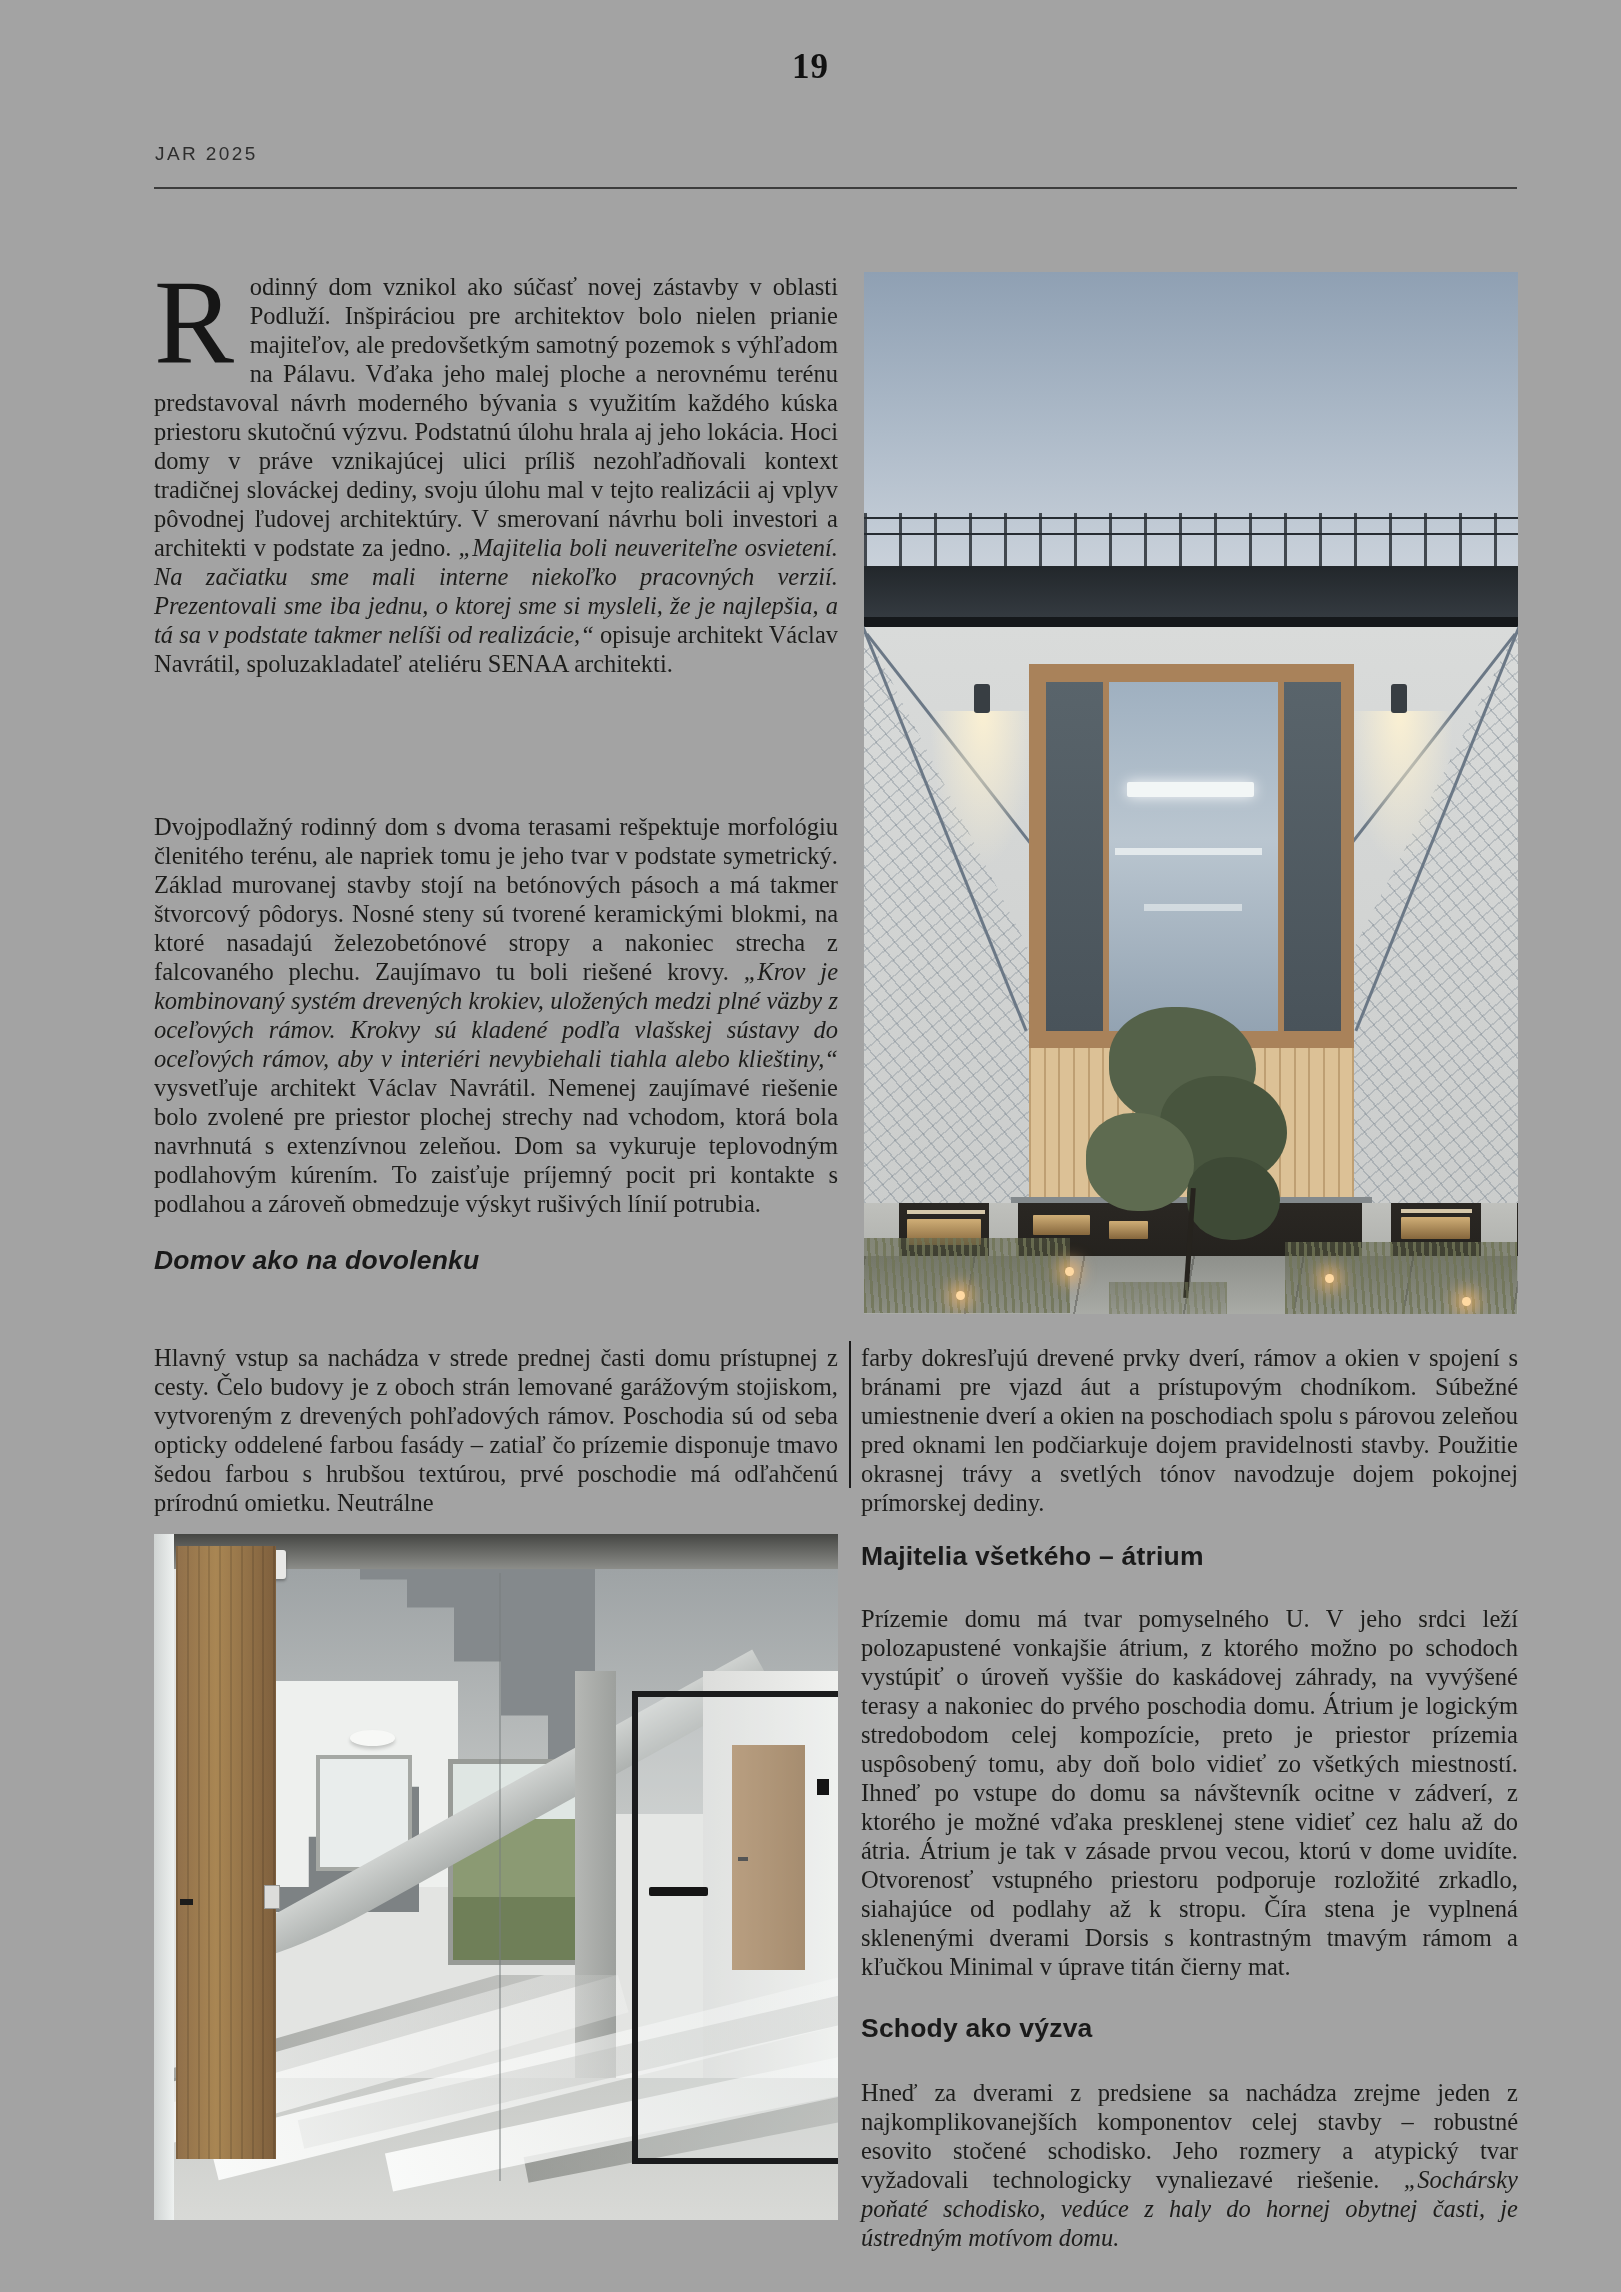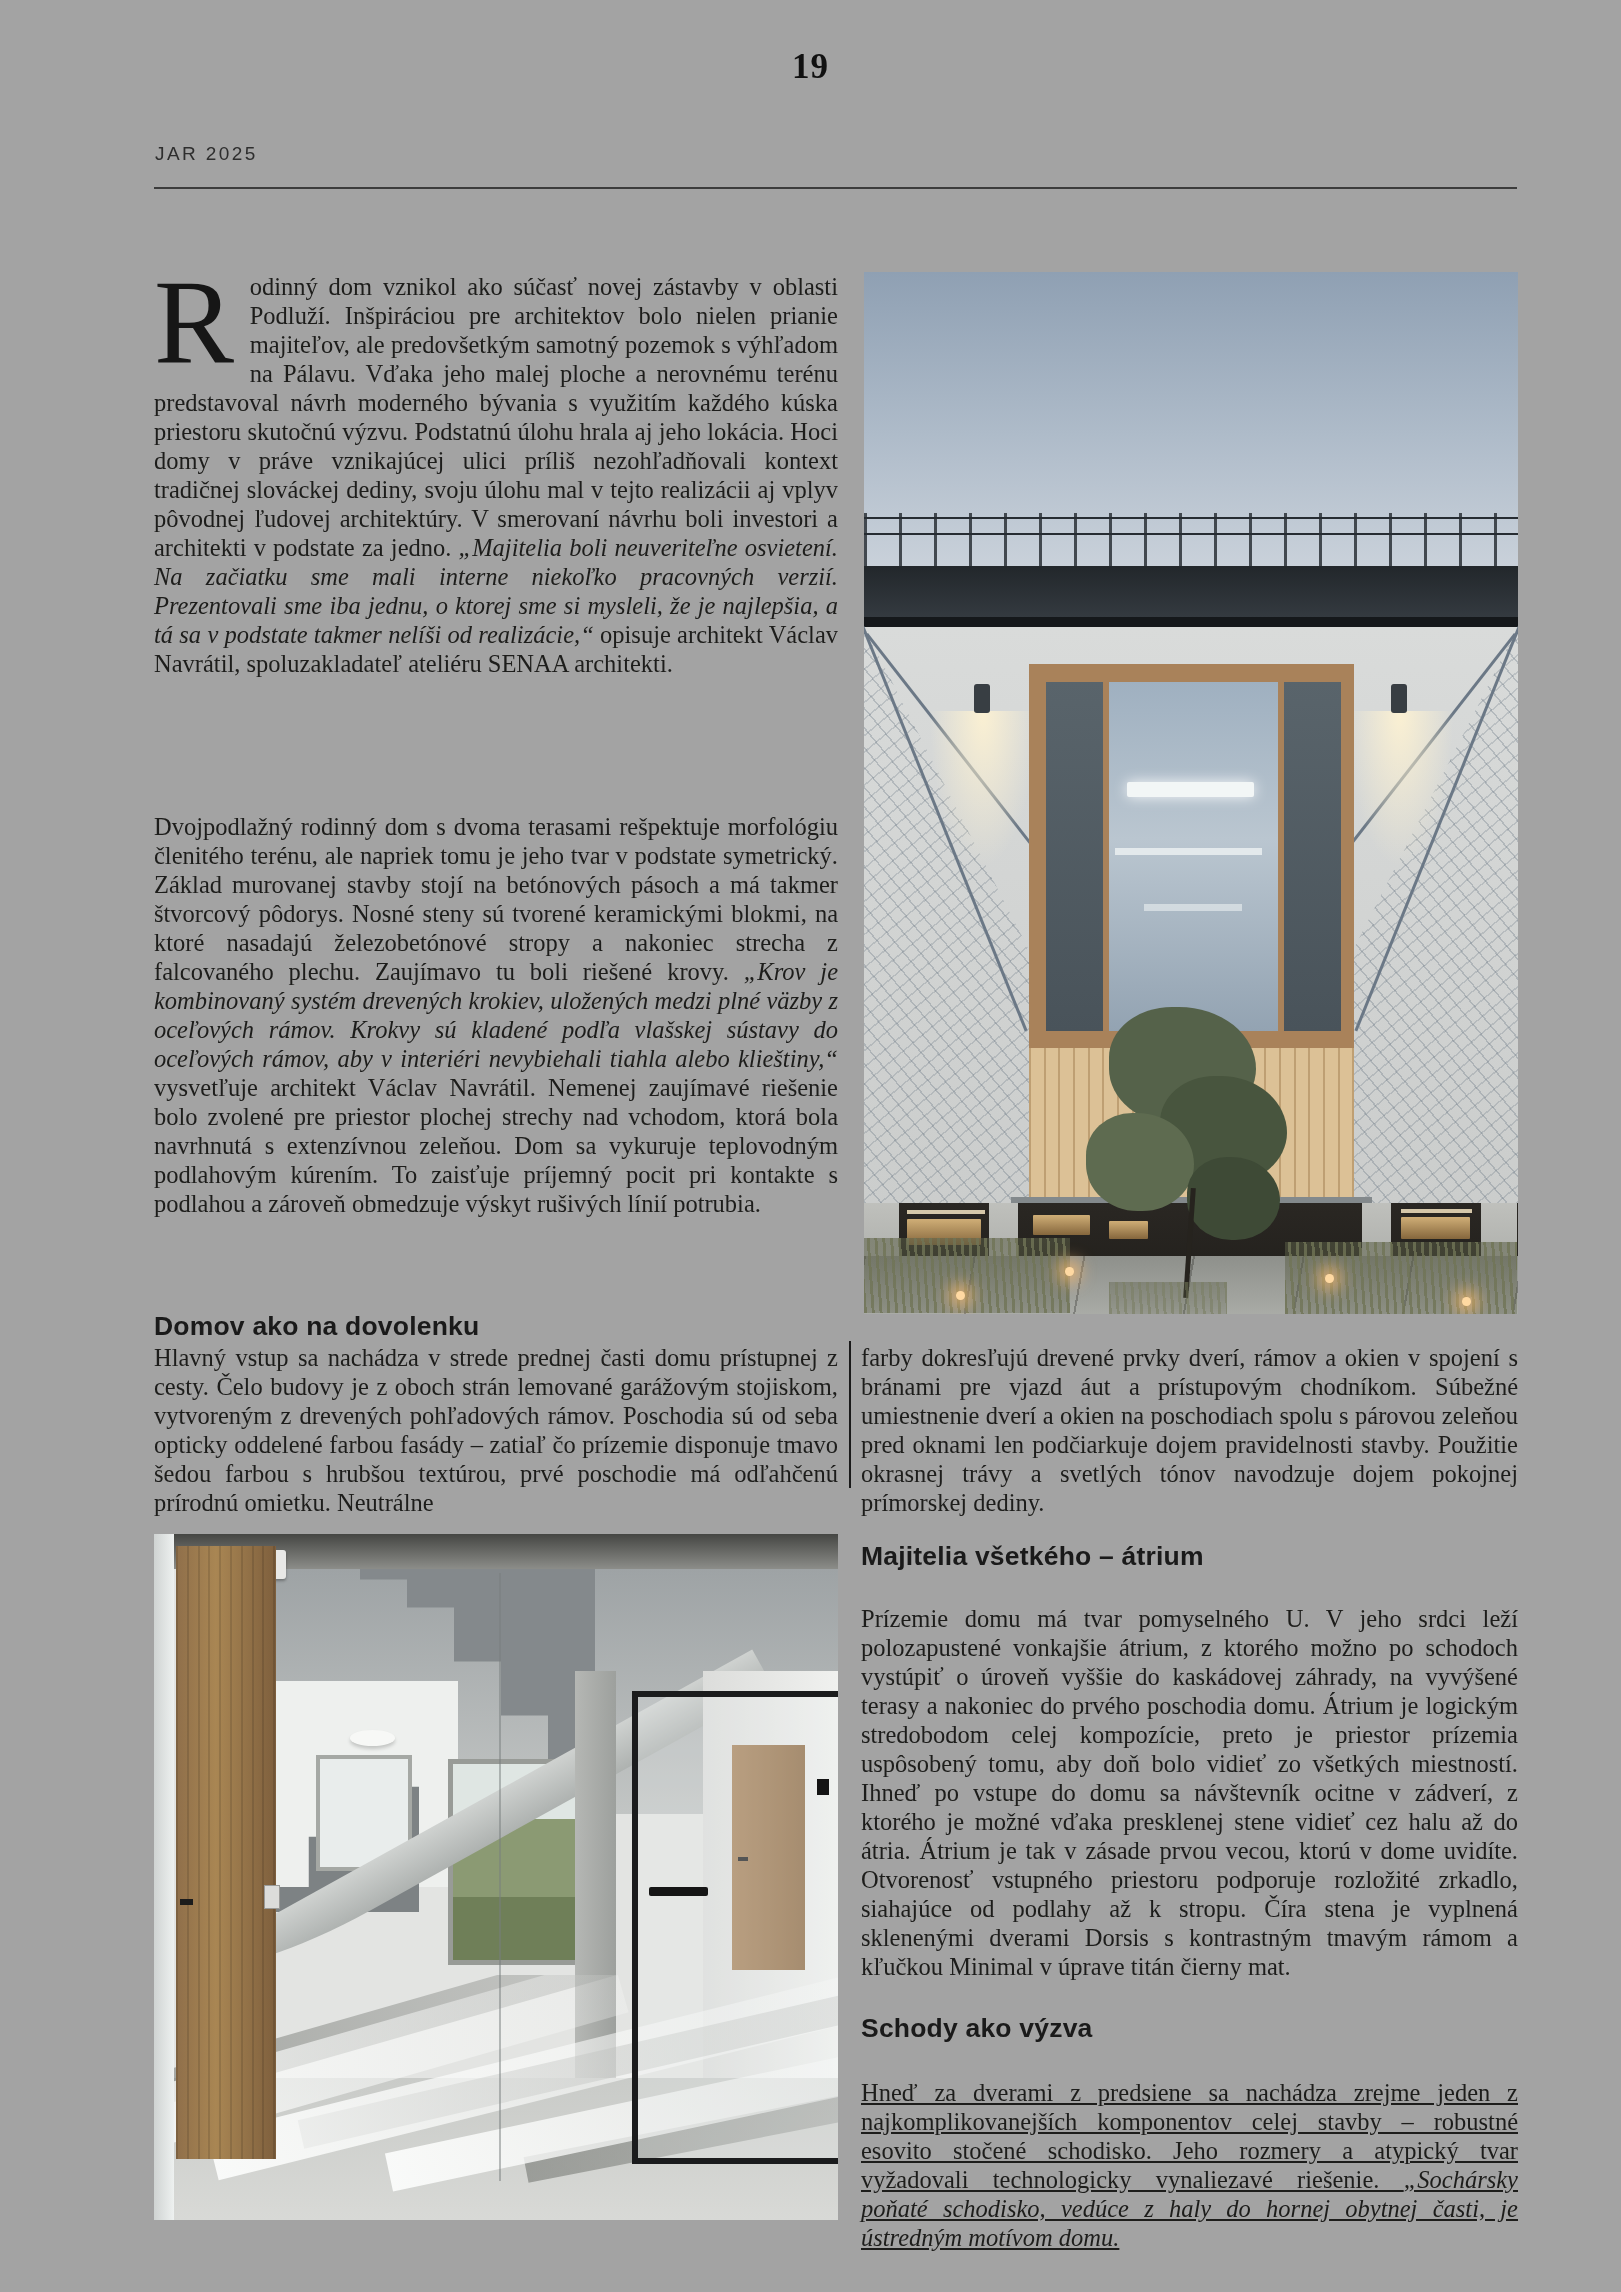--- a/index.html
+++ b/index.html
@@ -18,23 +18,23 @@
   .col-left{left:154px;width:684px;}
   .col-right{left:861px;width:657px;}
   .col p{position:absolute;left:0;right:0;margin:0;font-size:24.5px;line-height:29px;
          text-align:justify;color:#1d1d1b;}
   .col h2{position:absolute;left:0;right:0;margin:0;font-family:"Liberation Sans","DejaVu Sans",sans-serif;
           font-size:26.5px;font-weight:700;color:#1a1a1a;letter-spacing:0.2px;}
   .it{font-style:italic;}
   .dropcap{float:left;font-size:120px;line-height:94px;padding:3.9px 15.7px 0 0;color:#161616;
            font-family:"Liberation Serif","DejaVu Serif",serif;}
   .p-intro{top:272px;} .h-krokvy{top:750px;} .p-krokvy{top:812px;}
-  .h-domov{top:1311px;} .p-domov{top:1343px;}
+  .h-domov{top:1245px;font-style:italic;} .p-domov{top:1343px;}
   .p-cont{top:1343px;} .h-atrium{top:1541px;} .p-atrium{top:1604px;}
-  .h-schody{top:2013px;} .p-schody{top:2078px;text-decoration:underline;}
+  .h-schody{top:2013px;} .p-schody{top:2078px;}
   .divider{position:absolute;left:849px;top:1341px;width:2px;height:147px;background:#1a1a1a;}
 
   
   figure{margin:0;}
   .photo{position:absolute;overflow:hidden;background:#cfd1d0;}
   .photo *{position:absolute;}
 
   
   .ph-court{left:864px;top:272px;width:654px;height:1042px;}
   .sky{left:0;top:0;width:654px;height:294px;background:linear-gradient(180deg,#8fa0b3 0%,#aebbc9 55%,#c9d1da 100%);}

